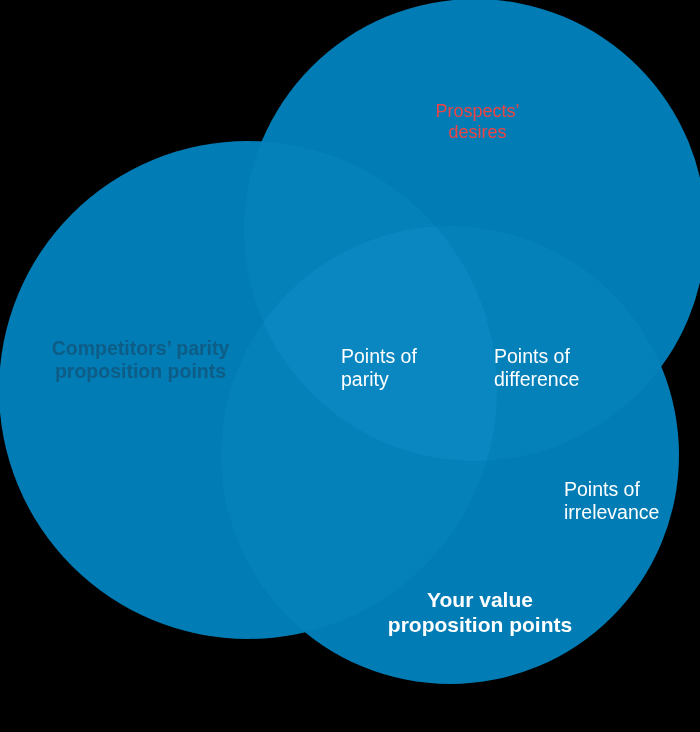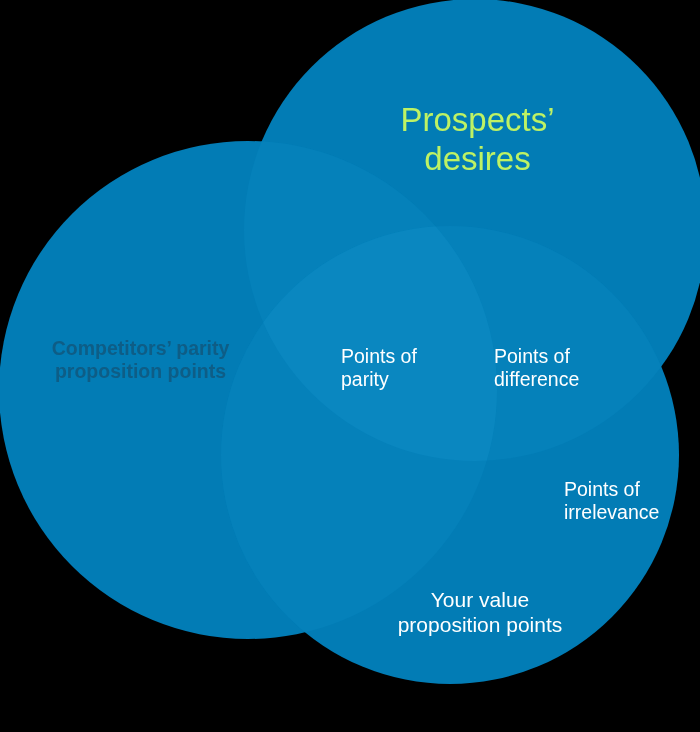--- a/index.html
+++ b/index.html
@@ -35,23 +35,23 @@
     line-height: 1.18;
     pointer-events: none;
   }
 
   
   .lbl-prospects {
     left: 375px;
     top: 101px;
     width: 205px;
     text-align: center;
-    font-size: 33px;
+    font-size: 18px;
     font-weight: 400;
-    color: #bef264;
+    color: #ef4444;
   }
   .lbl-competitors {
     left: 14px;
     top: 337px;
     width: 253px;
     text-align: center;
     font-size: 19.5px;
     font-weight: 600;
     color: #0e5d86;
   }
@@ -81,21 +81,21 @@
     font-size: 19.5px;
     font-weight: 400;
     color: #ffffff;
   }
   .lbl-your-value {
     left: 350px;
     top: 588px;
     width: 260px;
     text-align: center;
     font-size: 21px;
-    font-weight: 400;
+    font-weight: 700;
     color: #ffffff;
   }
 </style>
 </head>
 <body>
 
 <div id="venn-stage">
 
   <svg id="venn-svg" viewBox="0 0 700 732">
     <defs>

